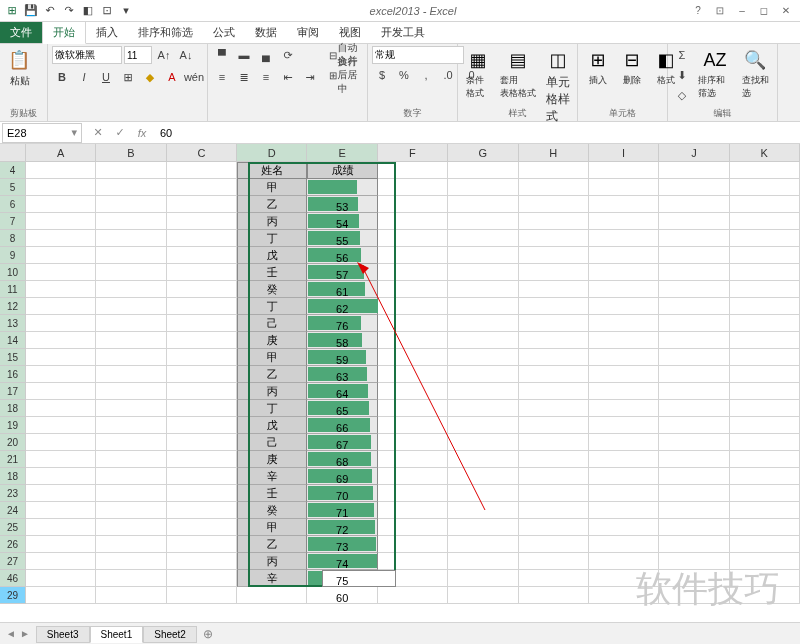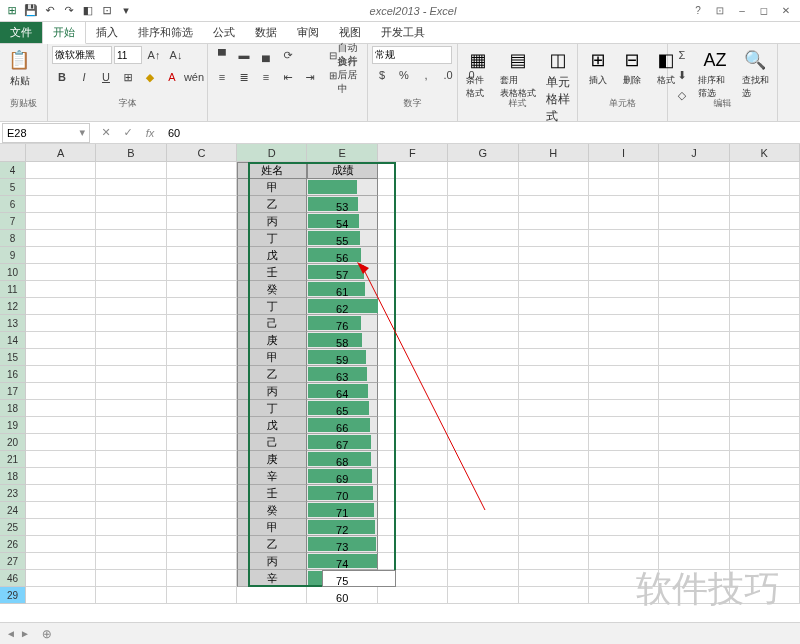--- a/index.html
+++ b/index.html
@@ -15,33 +15,33 @@
 
 
 .tabs { height: 22px; background: #fff; display: flex; align-items: flex-end; border-bottom: 1px solid #d4d4d4; }
 .tab { padding: 3px 10px; font-size: 11px; color: #333; cursor: pointer; }
 .tab.file { background: #217346; color: #fff; }
 .tab.active { background: #fff; border: 1px solid #d4d4d4; border-bottom: 1px solid #fff; margin-bottom: -1px; color: #217346; }
 
 
 .ribbon { height: 78px; background: #f1f1f1; border-bottom: 1px solid #d4d4d4; display: flex; }
 .rgroup { border-right: 1px solid #d4d4d4; padding: 2px 4px; display: flex; flex-direction: column; position: relative; }
-.rgroup-label { position: absolute; bottom: 11px; left: 0; right: 0; text-align: center; font-size: 9px; color: #666; }
+.rgroup-label { position: absolute; bottom: 1px; left: 0; right: 0; text-align: center; font-size: 9px; color: #666; }
 .rg-body { flex: 1; display: flex; align-items: flex-start; gap: 2px; }
 .big-btn { display: flex; flex-direction: column; align-items: center; justify-content: center; padding: 2px 4px; cursor: pointer; }
 .big-btn .ic { width: 24px; height: 24px; display: flex; align-items: center; justify-content: center; font-size: 18px; }
 .big-btn .lbl { font-size: 10px; color: #333; margin-top: 2px; }
 .small-btn { width: 20px; height: 18px; display: flex; align-items: center; justify-content: center; font-size: 11px; color: #444; cursor: pointer; border: 1px solid transparent; }
 .font-row { display: flex; gap: 2px; align-items: center; margin-bottom: 2px; }
 .font-sel { font-size: 10px; border: 1px solid #ccc; background: #fff; height: 18px; padding: 0 2px; }
 .col-stack { display: flex; flex-direction: column; gap: 2px; }
 
 
 .formula-bar { height: 22px; display: flex; align-items: center; border-bottom: 1px solid #d4d4d4; background: #fff; }
-.name-box { width: 88px; height: 20px; border: 1px solid #ccc; font-size: 11px; padding: 0 4px; display: flex; align-items: center; margin: 0 2px; }
+.name-box { width: 80px; height: 20px; border: 1px solid #ccc; font-size: 11px; padding: 0 4px; display: flex; align-items: center; margin: 0 2px; }
 .fb-btns { display: flex; gap: 2px; padding: 0 4px; }
 .fb-btn { width: 20px; height: 18px; display: flex; align-items: center; justify-content: center; font-size: 11px; color: #888; cursor: pointer; }
 .fb-input { flex: 1; height: 20px; border: none; font-size: 11px; padding: 0 4px; outline: none; }
 
 
 .grid-container { position: relative; height: 480px; overflow: hidden; }
 .sel-all { position: absolute; top: 0; left: 0; width: 26px; height: 18px; background: #e6e6e6; border-right: 1px solid #ccc; border-bottom: 1px solid #ccc; }
 .col-headers { position: absolute; top: 0; left: 26px; right: 0; height: 18px; display: flex; }
 .col-h { width: 74px; background: #e6e6e6; border-right: 1px solid #ccc; border-bottom: 1px solid #ccc; font-size: 11px; color: #333; display: flex; align-items: center; justify-content: center; cursor: pointer; }
 .col-h.sel { background: #c8e0d0; }
@@ -112,42 +112,41 @@
         <div class="ic">📋</div>
         <div class="lbl">粘贴</div>
       </div>
     </div>
     <div class="rgroup-label">剪贴板</div>
   </div>
 
   <div class="rgroup" style="width:160px">
     <div class="rg-body col-stack" style="width:100%">
       <div class="font-row">
-        <input class="font-sel" style="width: 60px;" value="微软雅黑">
+        <input class="font-sel" style="width: 70px;" value="微软雅黑">
         <input class="font-sel" style="width: 28px;" value="11">
         <span class="small-btn">A↑</span>
         <span class="small-btn">A↓</span>
       </div>
       <div class="font-row">
         <span class="small-btn">
             <b>B</b>
           </span>
         <span class="small-btn">
             <i>I</i>
           </span>
         <span class="small-btn">
             <u>U</u>
           </span>
         <span class="small-btn">⊞</span>
         <span class="small-btn" style="color:#c90">◆</span>
         <span class="small-btn" style="color:#c00">A</span>
         <span class="small-btn">wén</span>
       </div>
     </div>
-    <div class="rgroup-label">字体</div>
   </div>
 
   <div class="rgroup" style="width:160px">
     <div class="rg-body">
       <div class="col-stack">
         <div class="font-row">
           <span class="small-btn">▀</span>
           <span class="small-btn">▬</span>
           <span class="small-btn">▄</span>
           <span class="small-btn">⟳</span>
@@ -162,21 +161,21 @@
       </div>
       <div class="col-stack" style="margin-left:6px">
         <span class="small-btn" style="width:auto;font-size:10px">⊟ <span>自动换行</span></span>
         <span class="small-btn" style="width:auto;font-size:10px">⊞ <span>合并后居中</span></span>
       </div>
     </div>
   </div>
 
   <div class="rgroup" style="width:90px">
     <div class="rg-body col-stack" style="width:100%">
-      <input class="font-sel" style="width: 80px; font-family: Liberation Mono, monospace;" value="常规">
+      <input class="font-sel" style="width: 92px; font-family: Liberation Mono, monospace;" value="常规">
       <div class="font-row">
         <span class="small-btn">$</span>
         <span class="small-btn">%</span>
         <span class="small-btn">,</span>
         <span class="small-btn">.0</span>
         <span class="small-btn">.0</span>
       </div>
     </div>
     <div class="rgroup-label">数字</div>
   </div>
@@ -710,20 +709,25 @@
       <div class="selection-box" style="left: 222px; top: 0px; width: 148px; height: 425px;"></div>
       <div class="active-cell" style="left: 296px; top: 408px; width: 74px; height: 17px;"></div>
     </div>
 </div>
 
 <div class="sheet-bar">
   <div class="sheet-nav">
     <span class="sheet-nav-btn">◄</span>
     <span class="sheet-nav-btn">►</span>
   </div>
+  <div id="sheet-tabs" style="display:flex">
+      <div class="sheet-tab">Sheet3</div>
+      <div class="sheet-tab active">Sheet1</div>
+      <div class="sheet-tab">Sheet2</div>
+    </div>
   <div class="new-sheet">⊕</div>
 </div>
 
 <div class="watermark">软件技巧</div>
 
 <svg class="arrow" style="top:260px;left:355px" width="140" height="260">
   <line x1="130" y1="250" x2="8" y2="8" stroke="#d00" stroke-width="1"></line>
   <polygon points="2,2 14,8 8,14" fill="#d00"></polygon>
 </svg>
 

